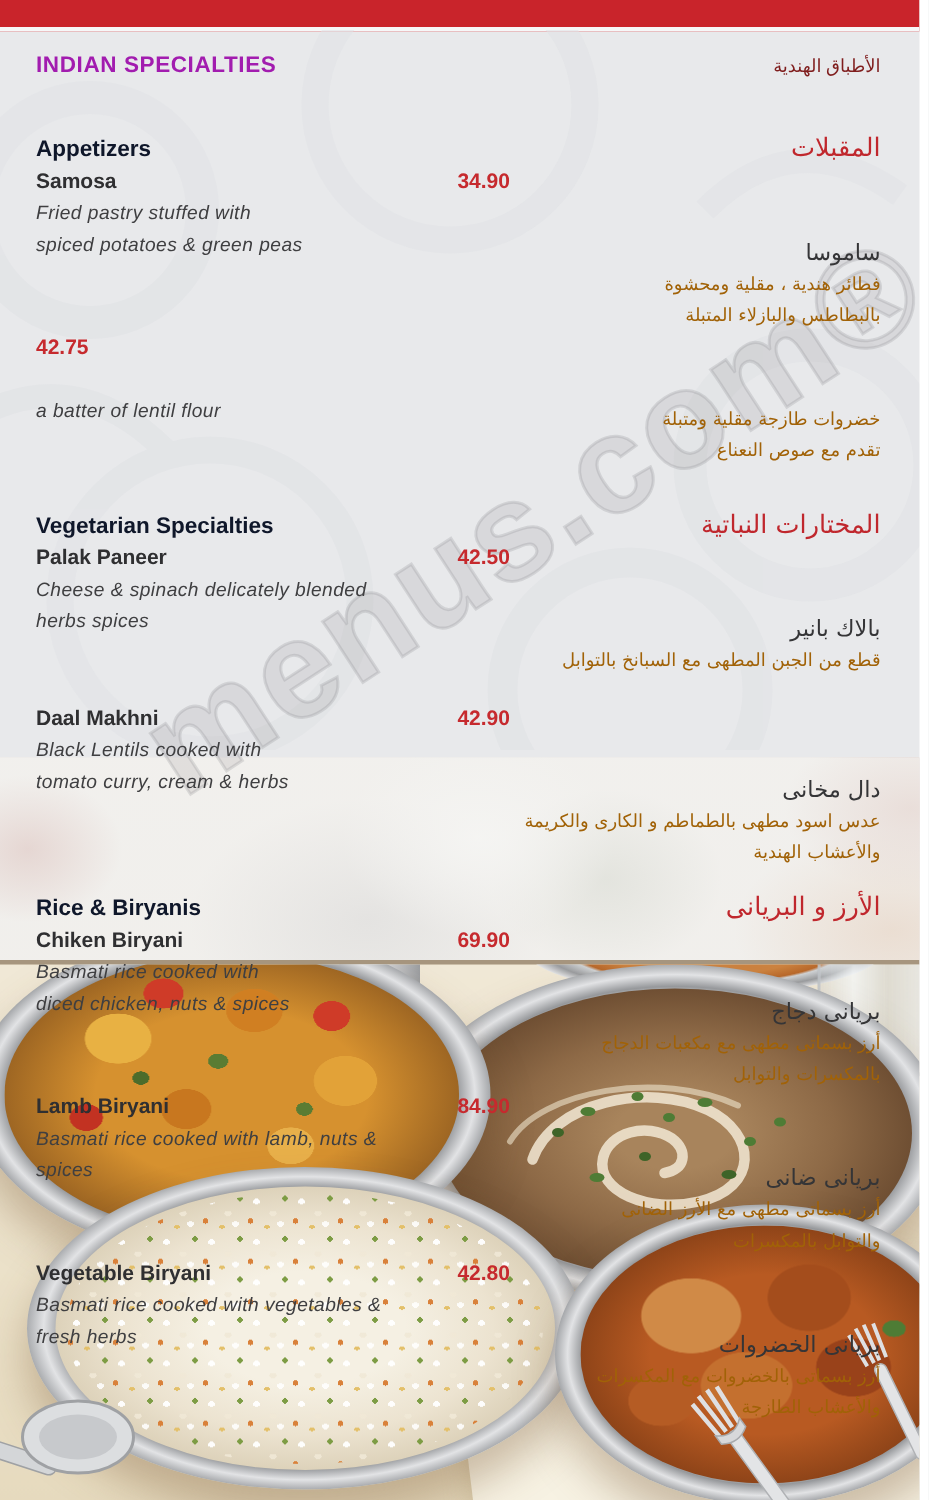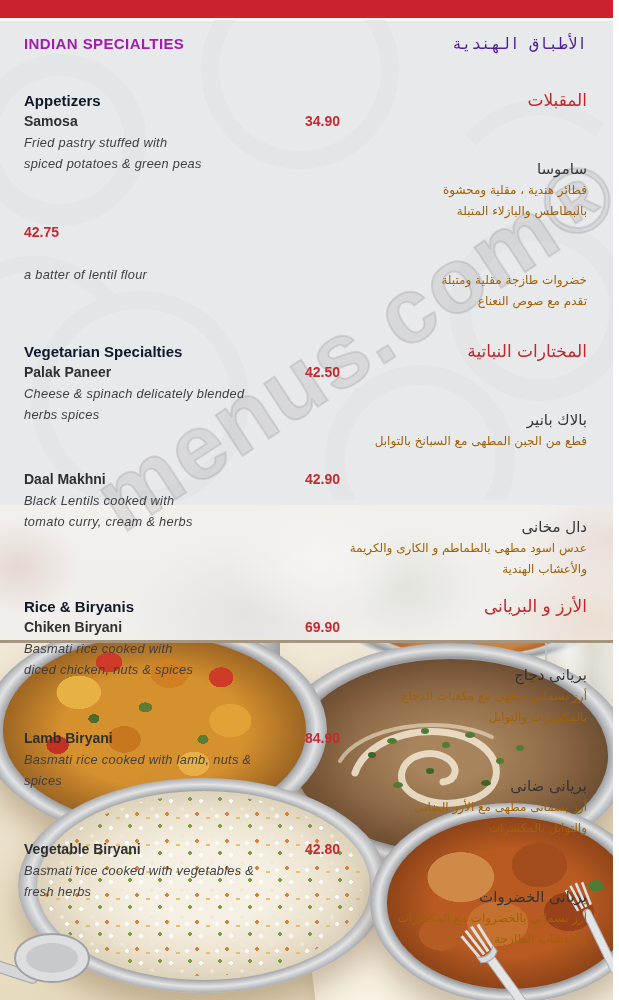--- a/index.html
+++ b/index.html
@@ -21,21 +21,21 @@
     transform:rotate(-33deg);transform-origin:0 50%;
     font-size:92px;font-weight:bold;letter-spacing:2px;
     color:rgba(128,124,130,0.15);-webkit-text-stroke:2px rgba(120,118,124,0.20);
     pointer-events:none;
   }
 
   
   .menu{position:relative;z-index:3;padding:12px 26px 0 24px;}
   .menu-head{display:flex;justify-content:space-between;align-items:baseline;line-height:21px;}
   .title-en{color:#a21caf;font-weight:bold;font-size:15px;letter-spacing:.4px;}
-  .title-ar{color:#4c1d95;font-size:16px;font-family:Liberation Mono, monospace;}
+  .title-ar{color:#7f1d1d;font-size:12px;font-family:Liberation Serif, serif;}
 
   .section{margin-top:29px;}
   .section.s1{margin-top:34px;}
   .section.s3{margin-top:16px;}
   .sec-head{display:flex;justify-content:space-between;align-items:baseline;line-height:21px;}
   .sec-en{color:#0f172a;font-weight:bold;font-size:15px;}
   .sec-ar{color:#c0272d;font-size:17px;font-family:"DejaVu Sans",sans-serif;}
 
   .item{display:flex;line-height:21px;}
   .item.gap{margin-top:17px;}

